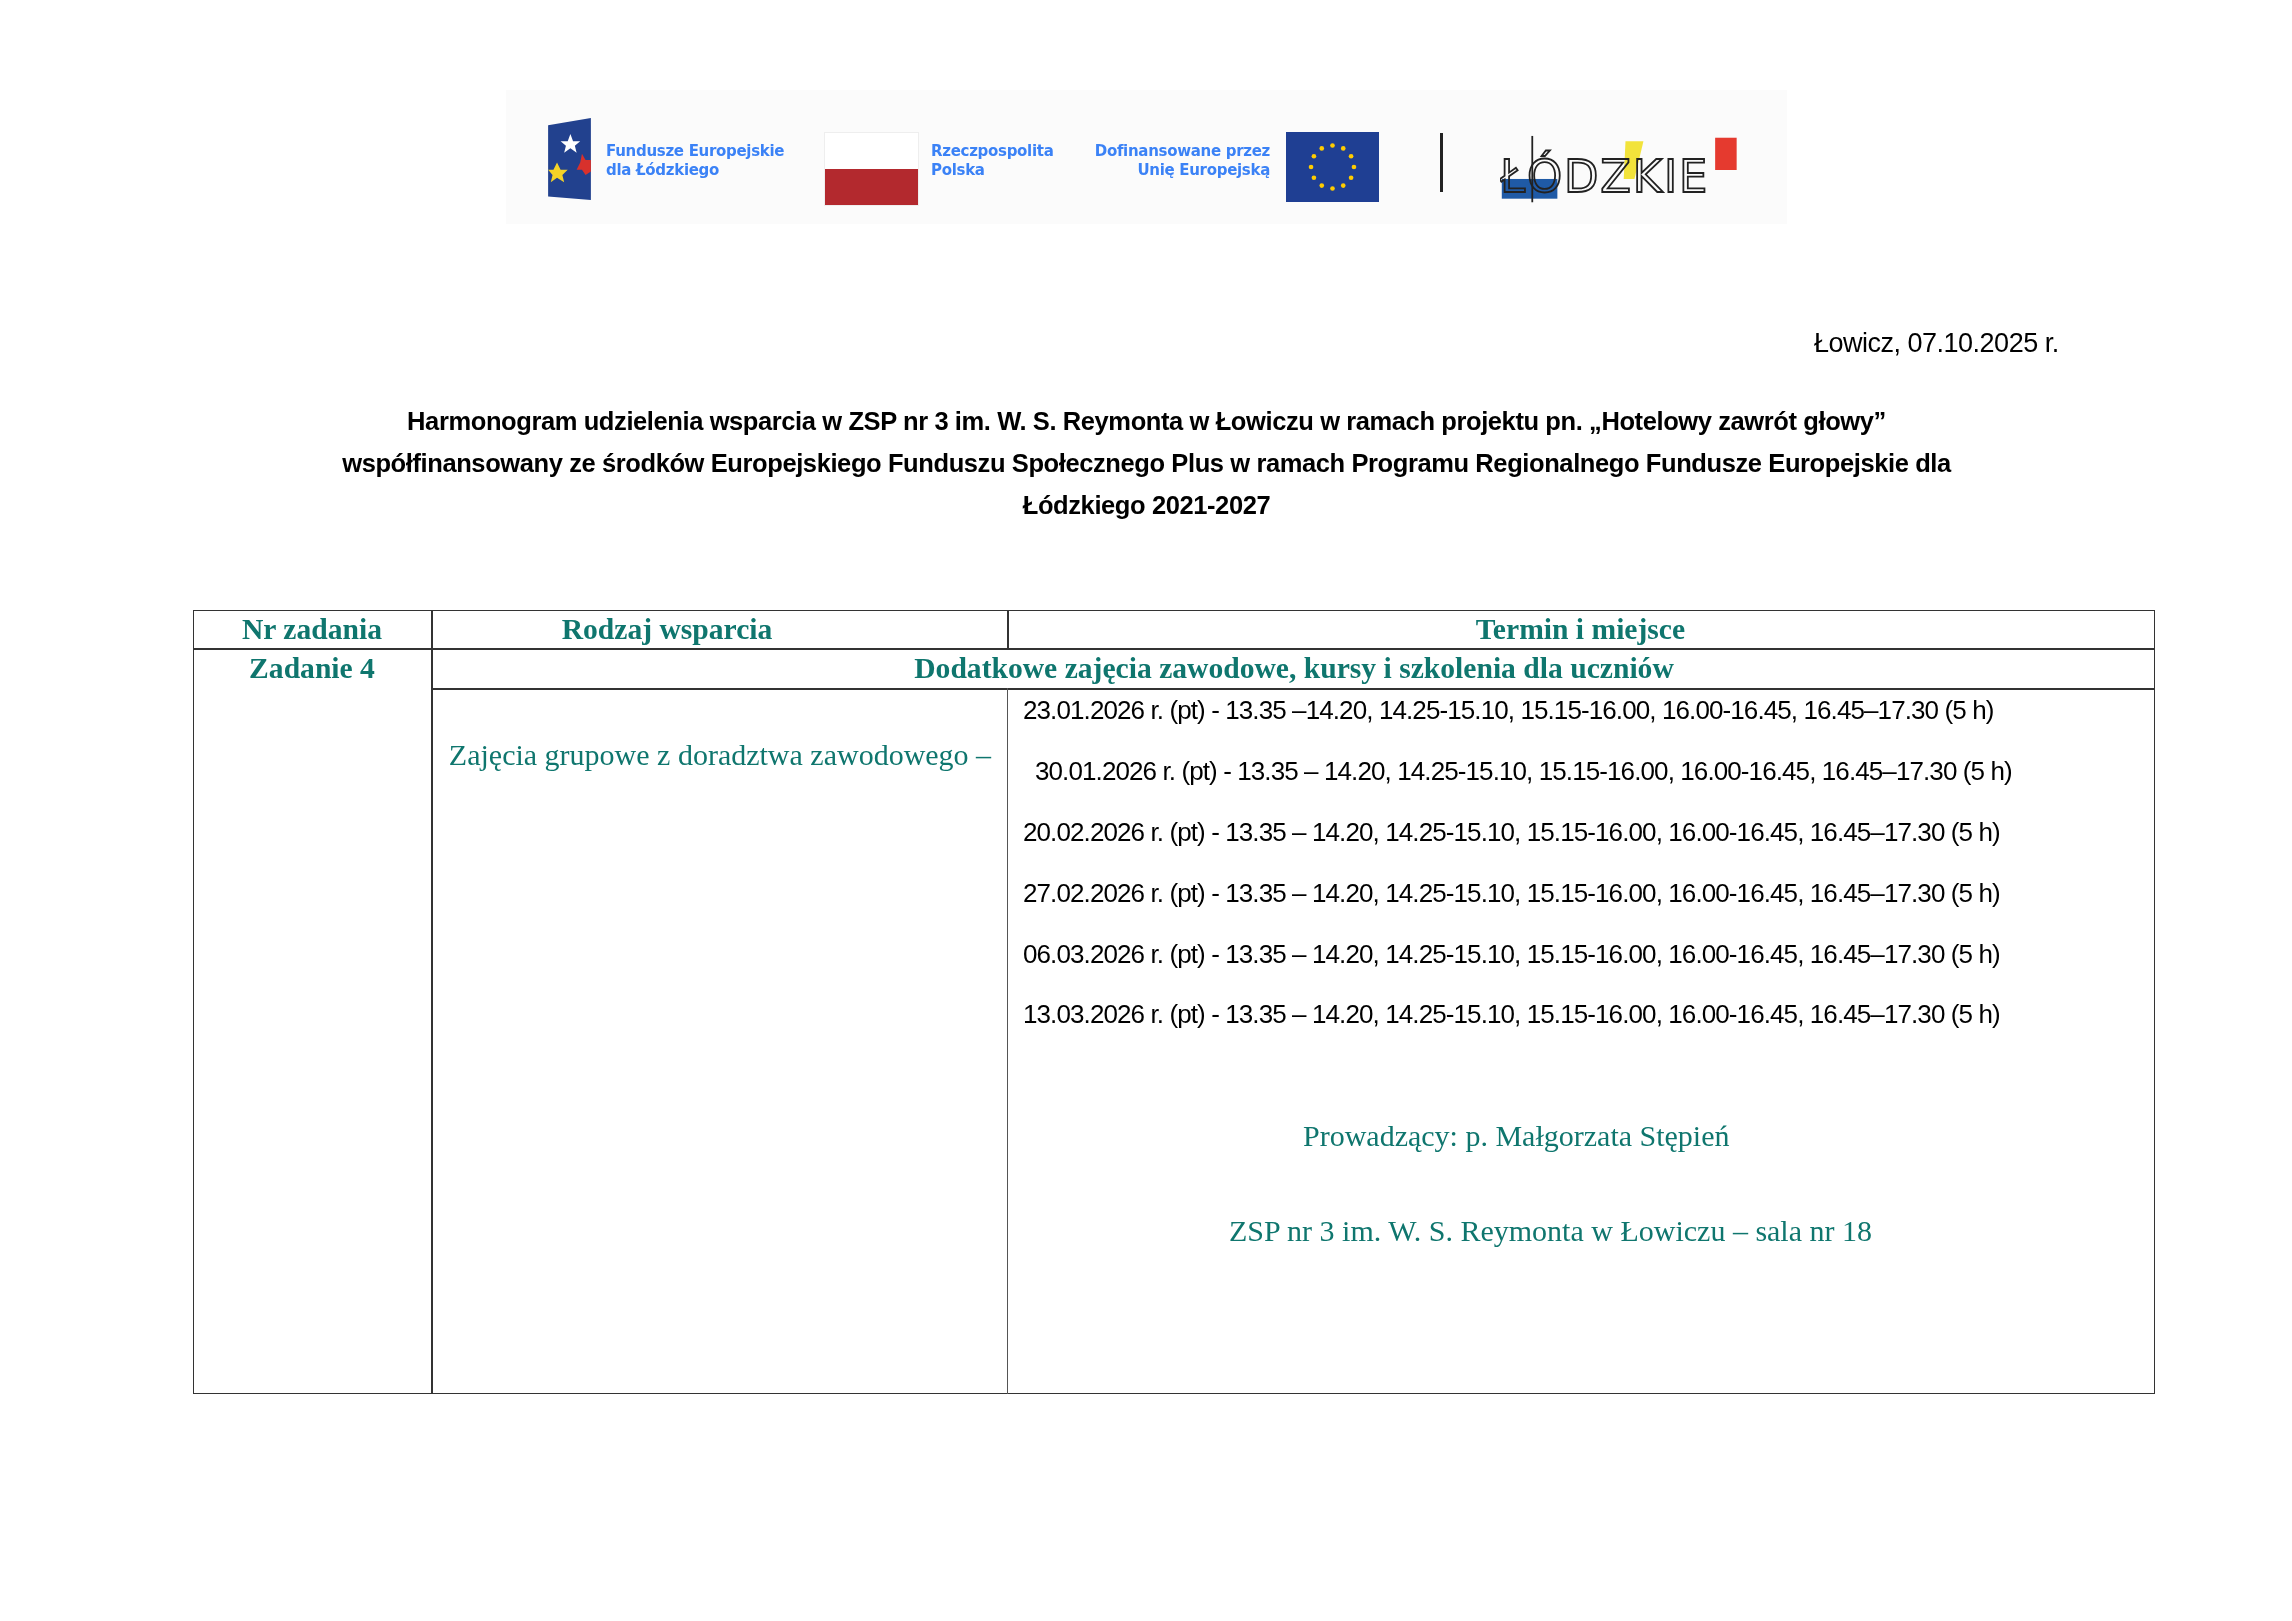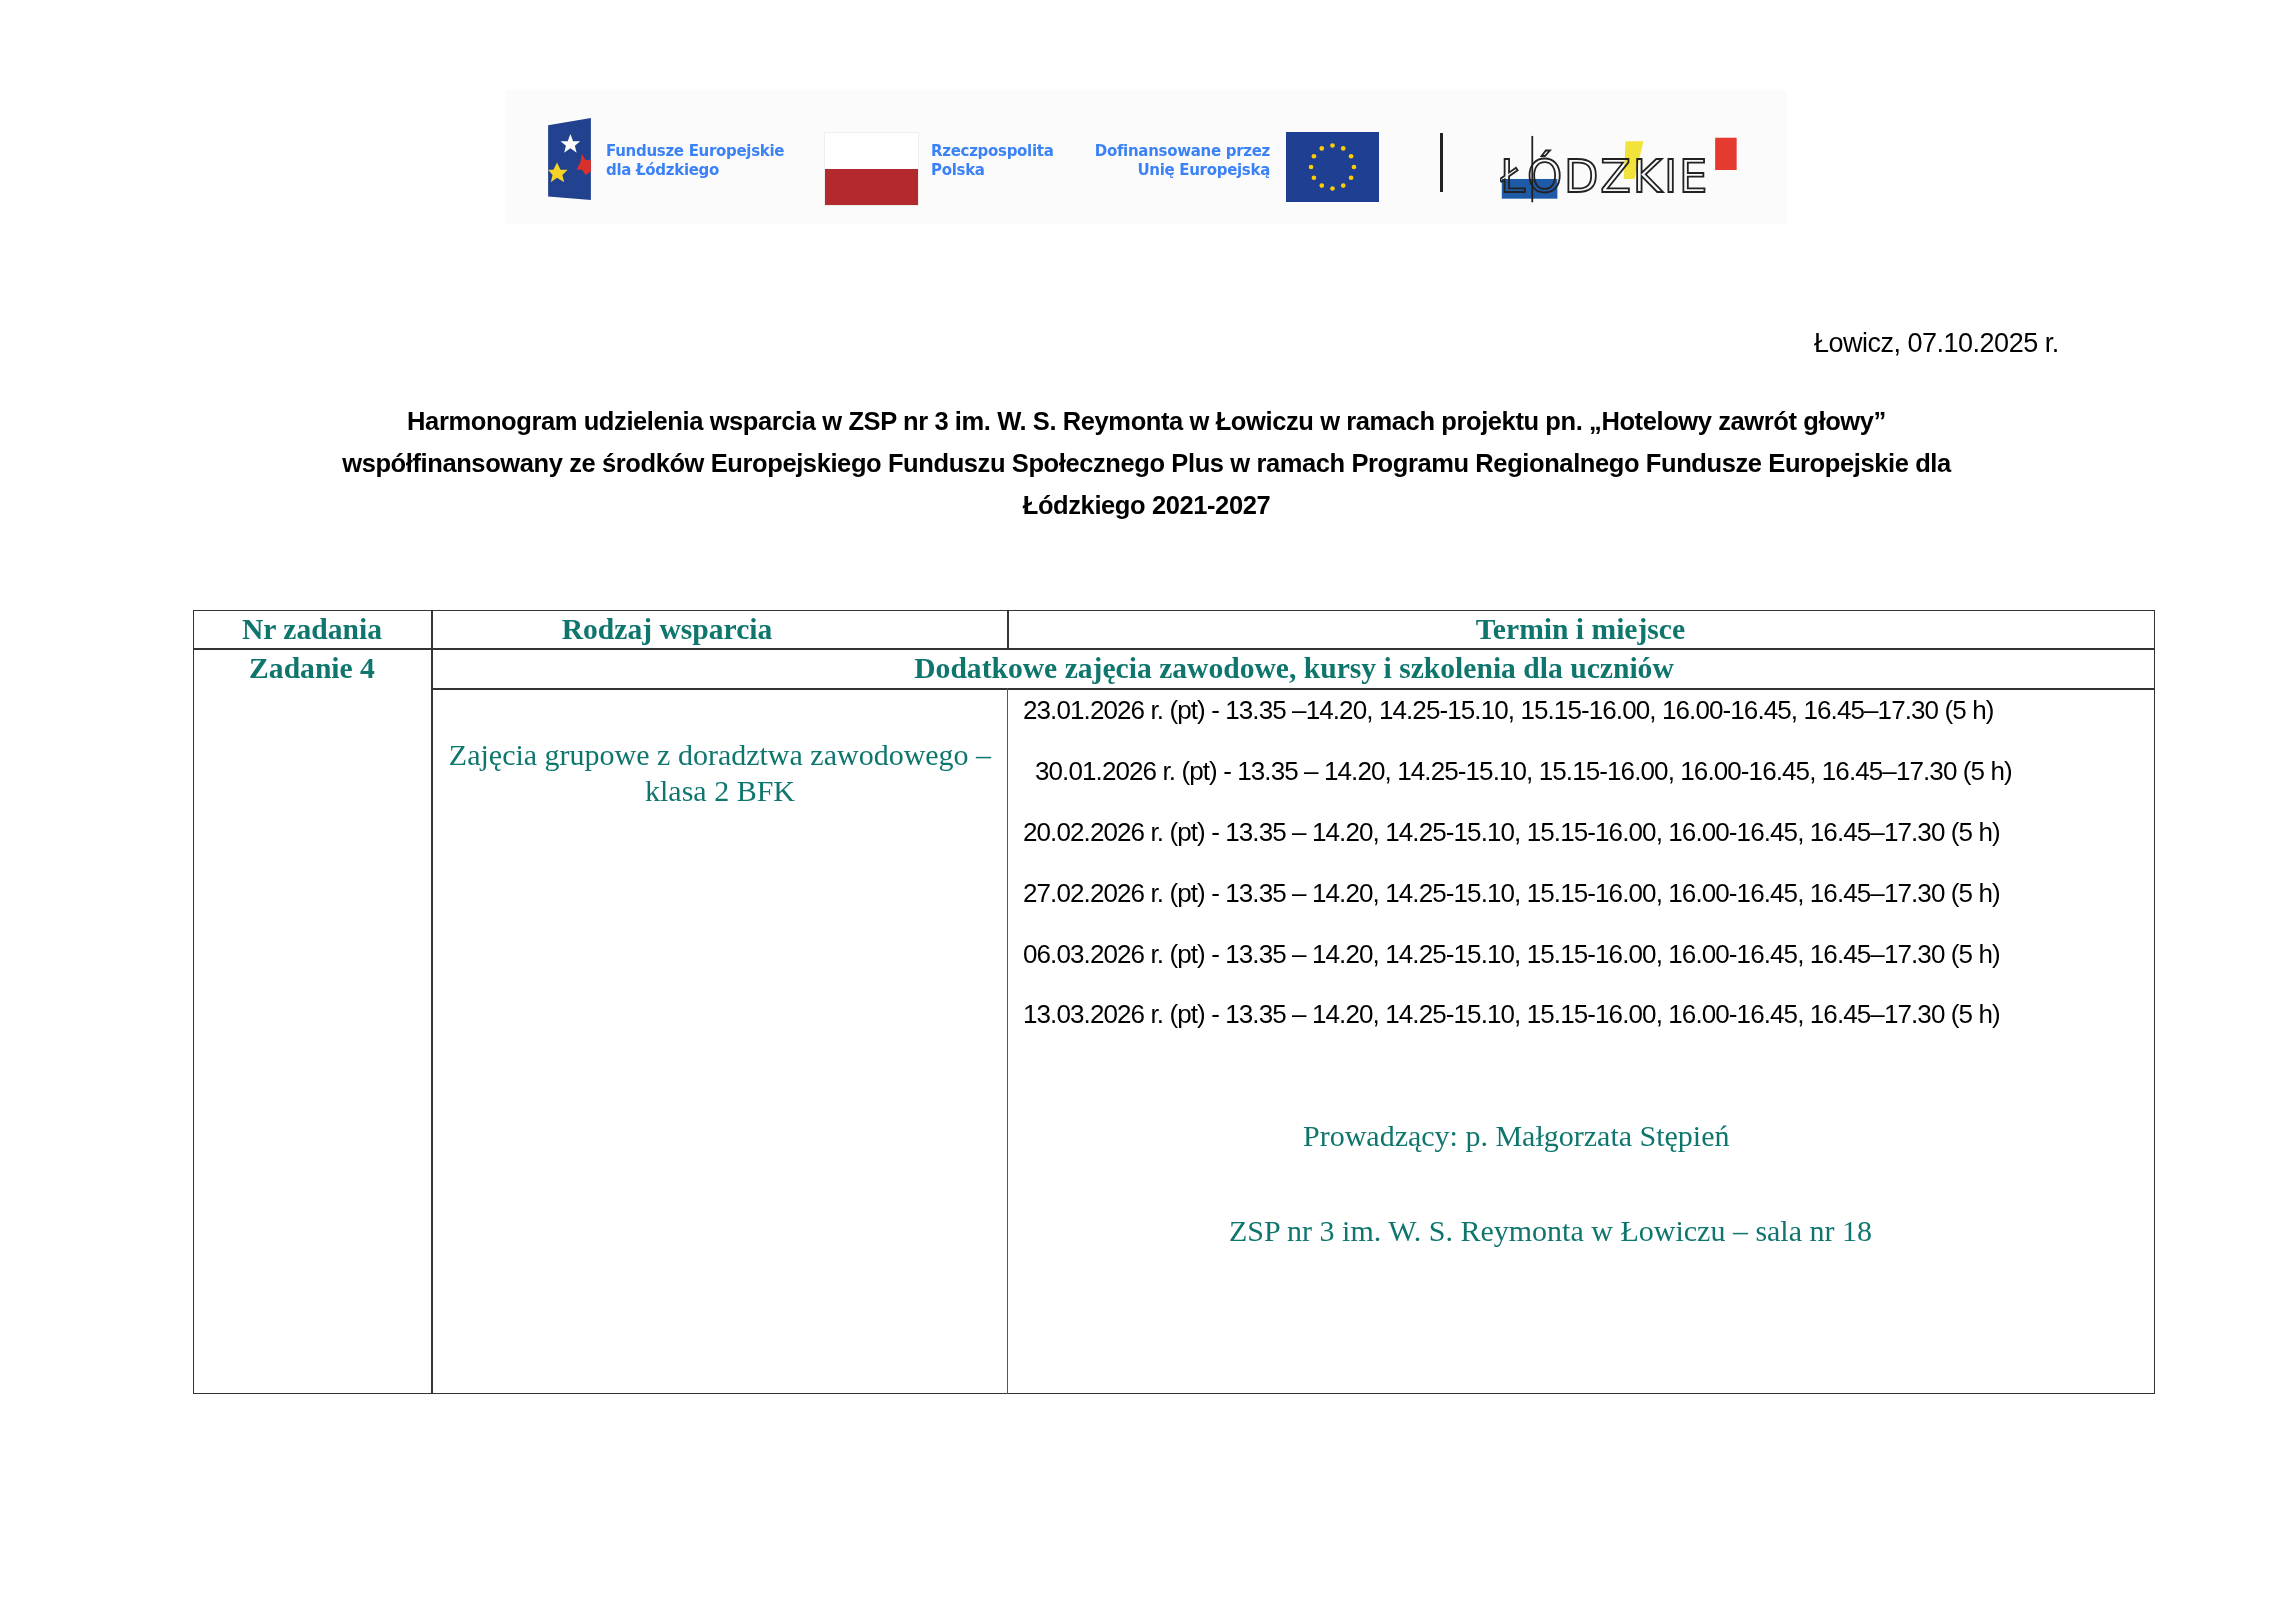--- a/index.html
+++ b/index.html
@@ -108,21 +108,20 @@
 
 <div class="cell-text hdr" style="left:194px; width:236px; top:613px; text-align:center;">Nr zadania</div>
 <div class="cell-text hdr" style="left:433px; width:468px; top:613px; text-align:center;">Rodzaj wsparcia</div>
 <div class="cell-text hdr" style="left:1008px; width:1145px; top:613px; text-align:center;">Termin i miejsce</div>
 
 <div class="cell-text hdr" style="left:194px; width:236px; top:652px; text-align:center;">Zadanie 4</div>
 <div class="cell-text hdr" style="left:433px; width:1722px; top:652px; text-align:center;">Dodatkowe zajęcia zawodowe, kursy i szkolenia dla uczniów</div>
 
 <div class="cell-text serif-body" style="left:433px; width:574px; top:692px; text-align:center; line-height:36px; white-space:normal;margin-top:45px;">
   <div>Zajęcia grupowe z doradztwa zawodowego –</div>
-  <div>klasa 2 BFK</div>
 </div>
 
 <div class="schedule-line" style="top:695px;">23.01.2026 r. (pt) - 13.35 –14.20, 14.25-15.10, 15.15-16.00, 16.00-16.45, 16.45–17.30 (5 h)</div>
 <div class="schedule-line" style="top:756px;margin-left:12px;">30.01.2026 r. (pt) - 13.35 – 14.20, 14.25-15.10, 15.15-16.00, 16.00-16.45, 16.45–17.30 (5 h)</div>
 <div class="schedule-line" style="top:817px;">20.02.2026 r. (pt) - 13.35 – 14.20, 14.25-15.10, 15.15-16.00, 16.00-16.45, 16.45–17.30 (5 h)</div>
 <div class="schedule-line" style="top:878px;">27.02.2026 r. (pt) - 13.35 – 14.20, 14.25-15.10, 15.15-16.00, 16.00-16.45, 16.45–17.30 (5 h)</div>
 <div class="schedule-line" style="top:939px;">06.03.2026 r. (pt) - 13.35 – 14.20, 14.25-15.10, 15.15-16.00, 16.00-16.45, 16.45–17.30 (5 h)</div>
 <div class="schedule-line" style="top:999px;">13.03.2026 r. (pt) - 13.35 – 14.20, 14.25-15.10, 15.15-16.00, 16.00-16.45, 16.45–17.30 (5 h)</div>
 
 <div class="cell-text serif-body" style="left:1303px; top:1119px;">Prowadzący: p. Małgorzata Stępień</div>

